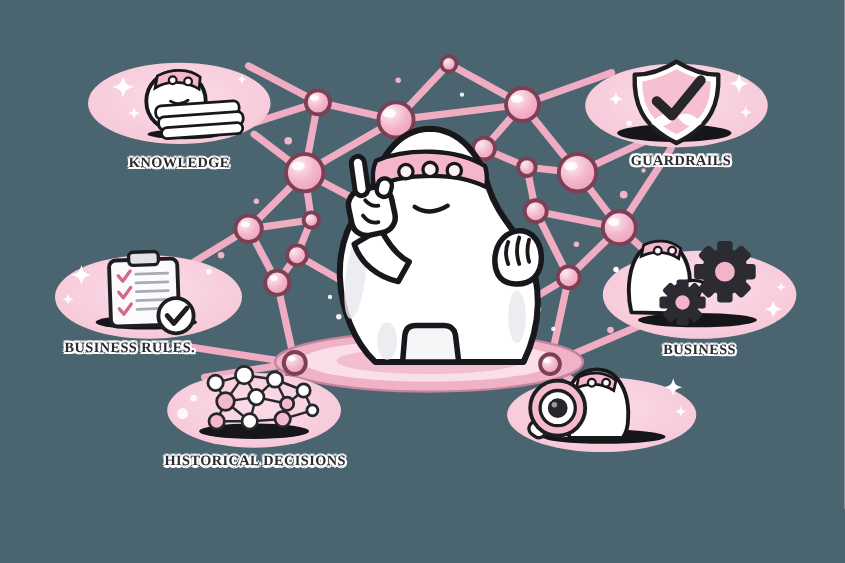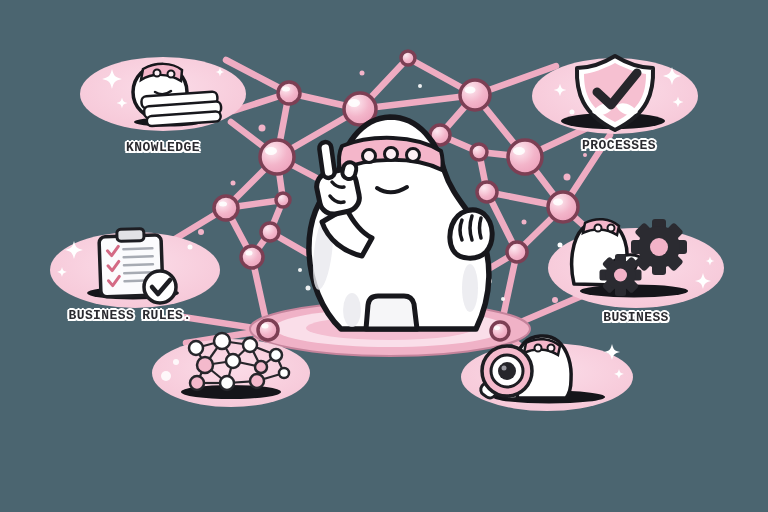--- a/index.html
+++ b/index.html
@@ -1,19 +1,19 @@
 <!DOCTYPE html>
 <html><head>
 <meta charset="utf-8">
 <style>
   html,body{margin:0;padding:0;}
   #canvas{
     position:relative;width:768px;height:512px;
     background:#4b6570;overflow:hidden;
-    font-family:Liberation Mono, monospace;
+    font-family:Liberation Serif, serif;
   }
   #canvas svg{position:absolute;left:0;top:0;}
   .bubble-label{
     position:absolute;transform:translateX(-50%);
     font-weight:700;font-size:13px;letter-spacing:.4px;
     color:#2b2b30;white-space:nowrap;
     text-shadow:2px 0 0 #fff,-2px 0 0 #fff,0 2px 0 #fff,0 -2px 0 #fff,
       1.5px 1.5px 0 #fff,-1.5px -1.5px 0 #fff,1.5px -1.5px 0 #fff,-1.5px 1.5px 0 #fff;
   }
 </style>
@@ -328,16 +328,17 @@
     <g>
       <path d="M452,225 C458,210 474,206 484,214 C494,223 495,242 486,252 C477,261 459,260 453,250 C449,243 449,233 452,225 Z" fill="#ffffff" stroke="#17171c" stroke-width="5" stroke-linejoin="round"></path>
       <path d="M462,220 q-4,10 0,20" fill="none" stroke="#17171c" stroke-width="3.5" stroke-linecap="round"></path>
       <path d="M472,216 q-4,12 0,24" fill="none" stroke="#17171c" stroke-width="3.5" stroke-linecap="round"></path>
       <path d="M481,218 q-3,10 0,20" fill="none" stroke="#17171c" stroke-width="3.5" stroke-linecap="round"></path>
     </g>
   </g>
 </svg>
 
 <div class="bubble-label" style="left:163px;top:140px">KNOWLEDGE</div>
-<div class="bubble-label" style="left:619px;top:138px">PROCESSES</div>
-<div class="bubble-label" style="left:130px;top:308px">BUSINESS RULES.</div>
+<div class="bubble-label" style="left:619px;top:138px">GUARDRAILS</div>
+<div class="bubble-label" style="left:118px;top:308px">BUSINESS RULES.</div>
 <div class="bubble-label" style="left:636px;top:310px">BUSINESS</div>
+<div class="bubble-label" style="left:232px;top:411px">HISTORICAL DECISIONS</div>
 </div>
 
 </body></html>

